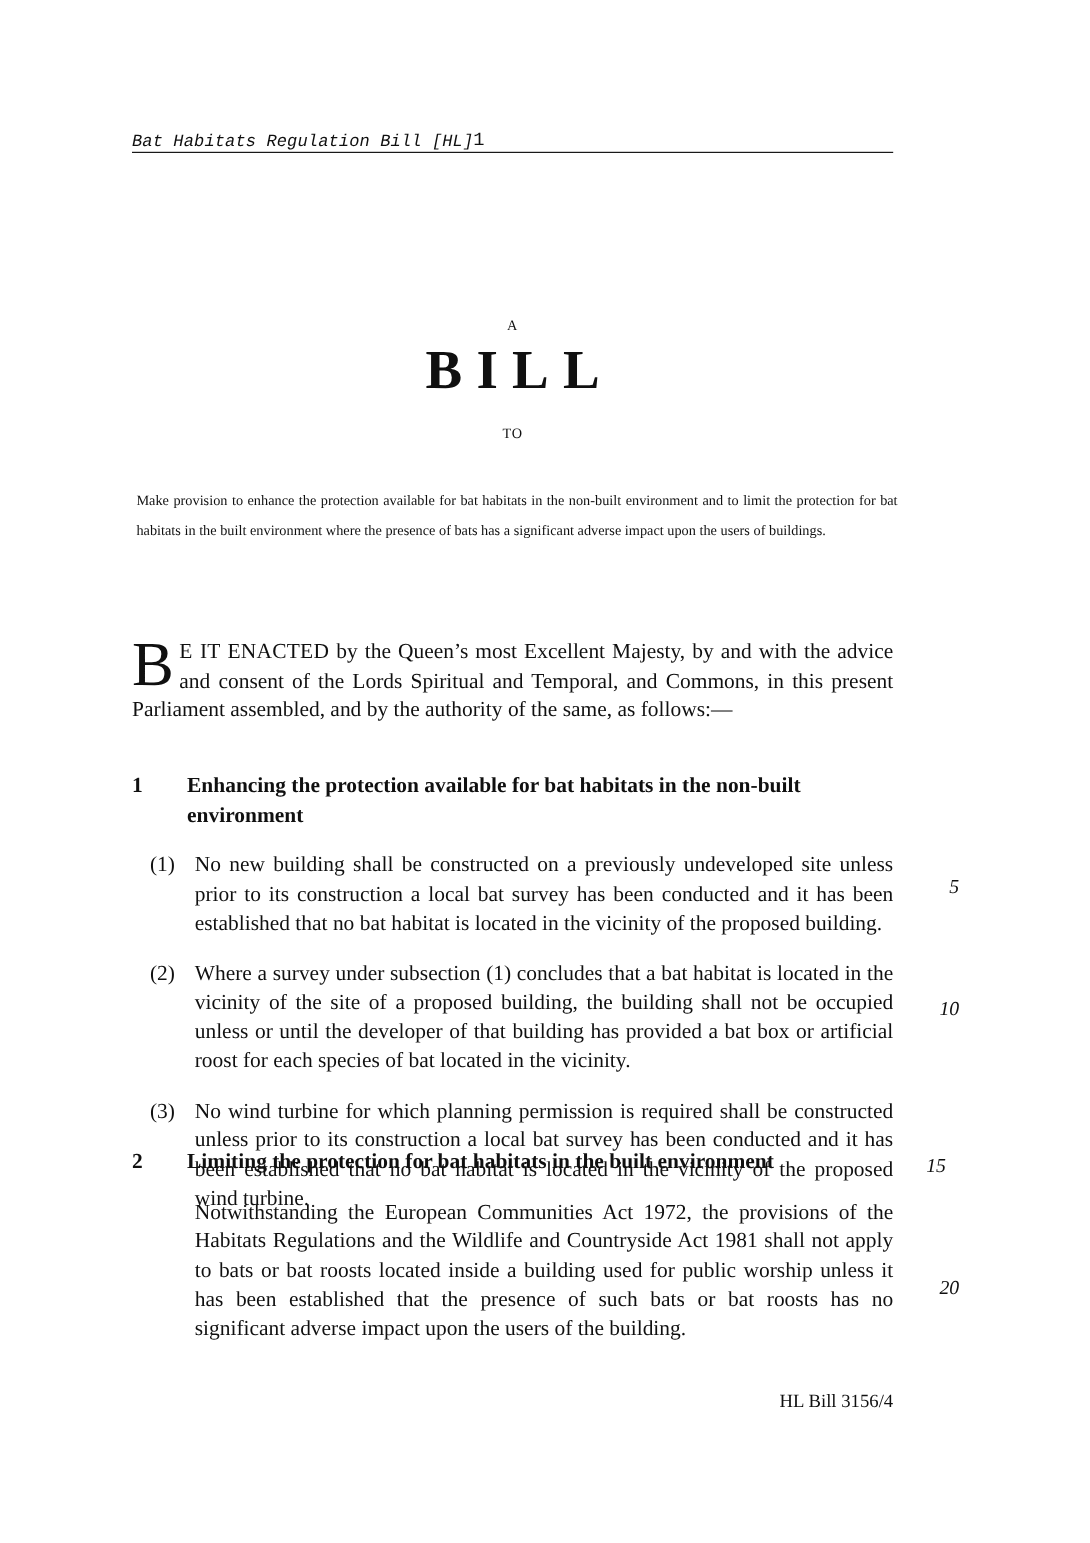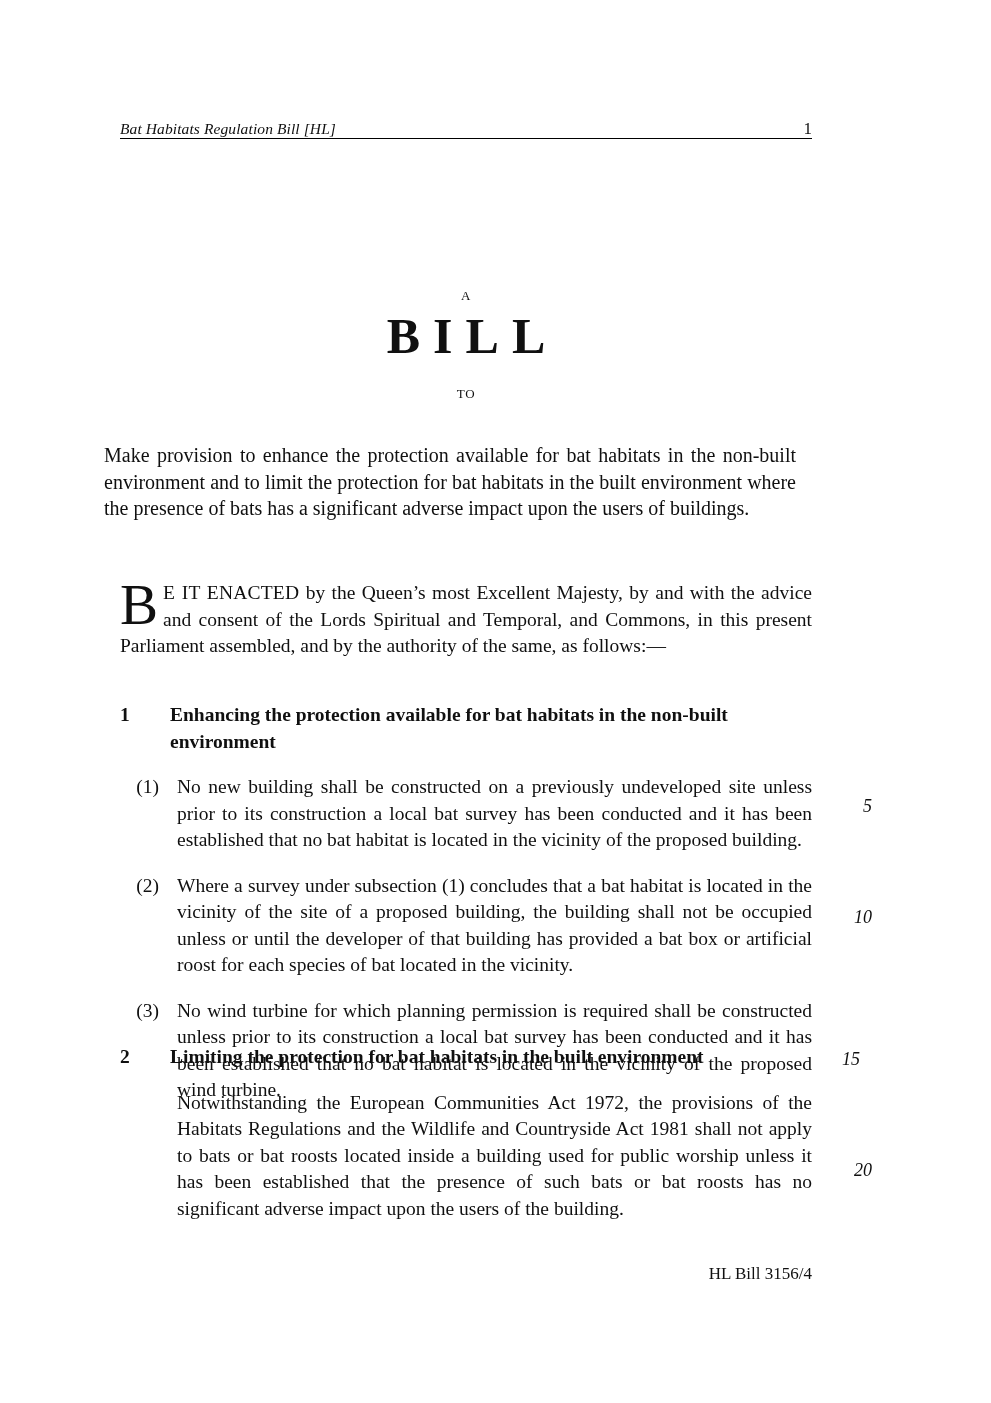--- a/index.html
+++ b/index.html
@@ -23,21 +23,21 @@
   
   .running-head {
     position: absolute;
     left: 120px;
     top: 112px;
     width: 692px;
     height: 26px;
     border-bottom: 1.5px solid #000000;
     display: flex;
     align-items: flex-end;
-    justify-content: space-between;
+    font-family: Liberation Mono, monospace;
   }
   .running-head-title {
     font-style: italic;
     font-size: 15.5px;
     line-height: 18px;
     letter-spacing: 0.1px;
   }
   .running-head-page {
     font-size: 17px;
     line-height: 18px;
@@ -67,24 +67,24 @@
   .title-to {
     font-size: 13px;
     letter-spacing: 0.6px;
     line-height: 16px;
     margin-top: 20px;
   }
 
   
   .long-title {
     position: absolute;
-    left: 104px;
+    left: 124px;
     top: 442px;
     width: 692px;
-    font-size: 20px;
+    font-size: 13px;
     line-height: 26.5px;
     text-align: justify;
     text-justify: inter-word;
     hyphens: none;
   }
 
   
   .enacting {
     position: absolute;
     left: 120px;

